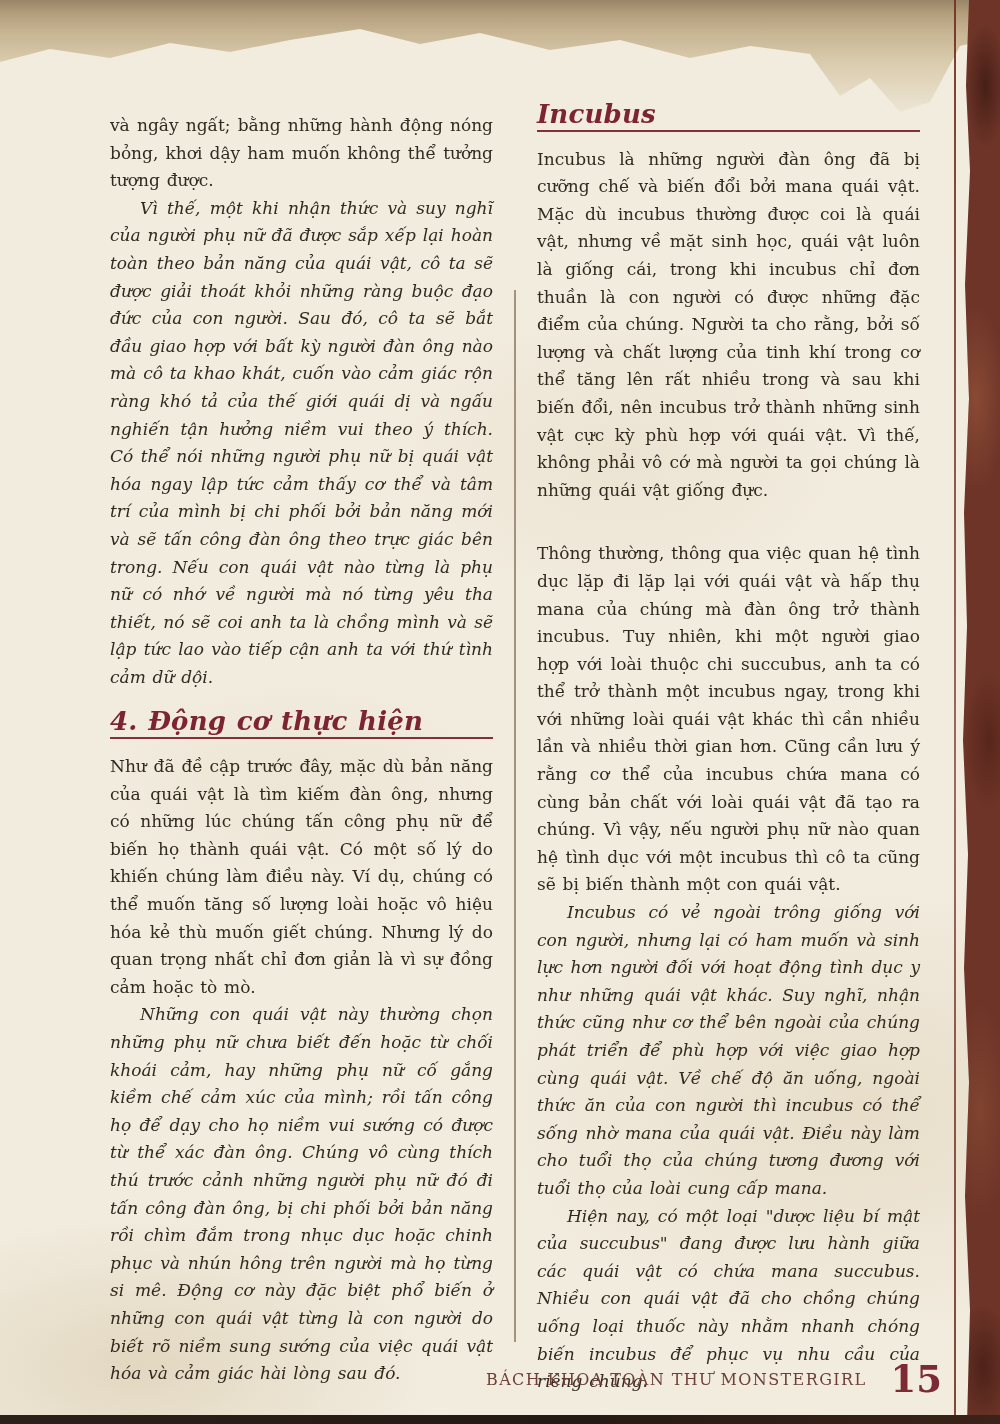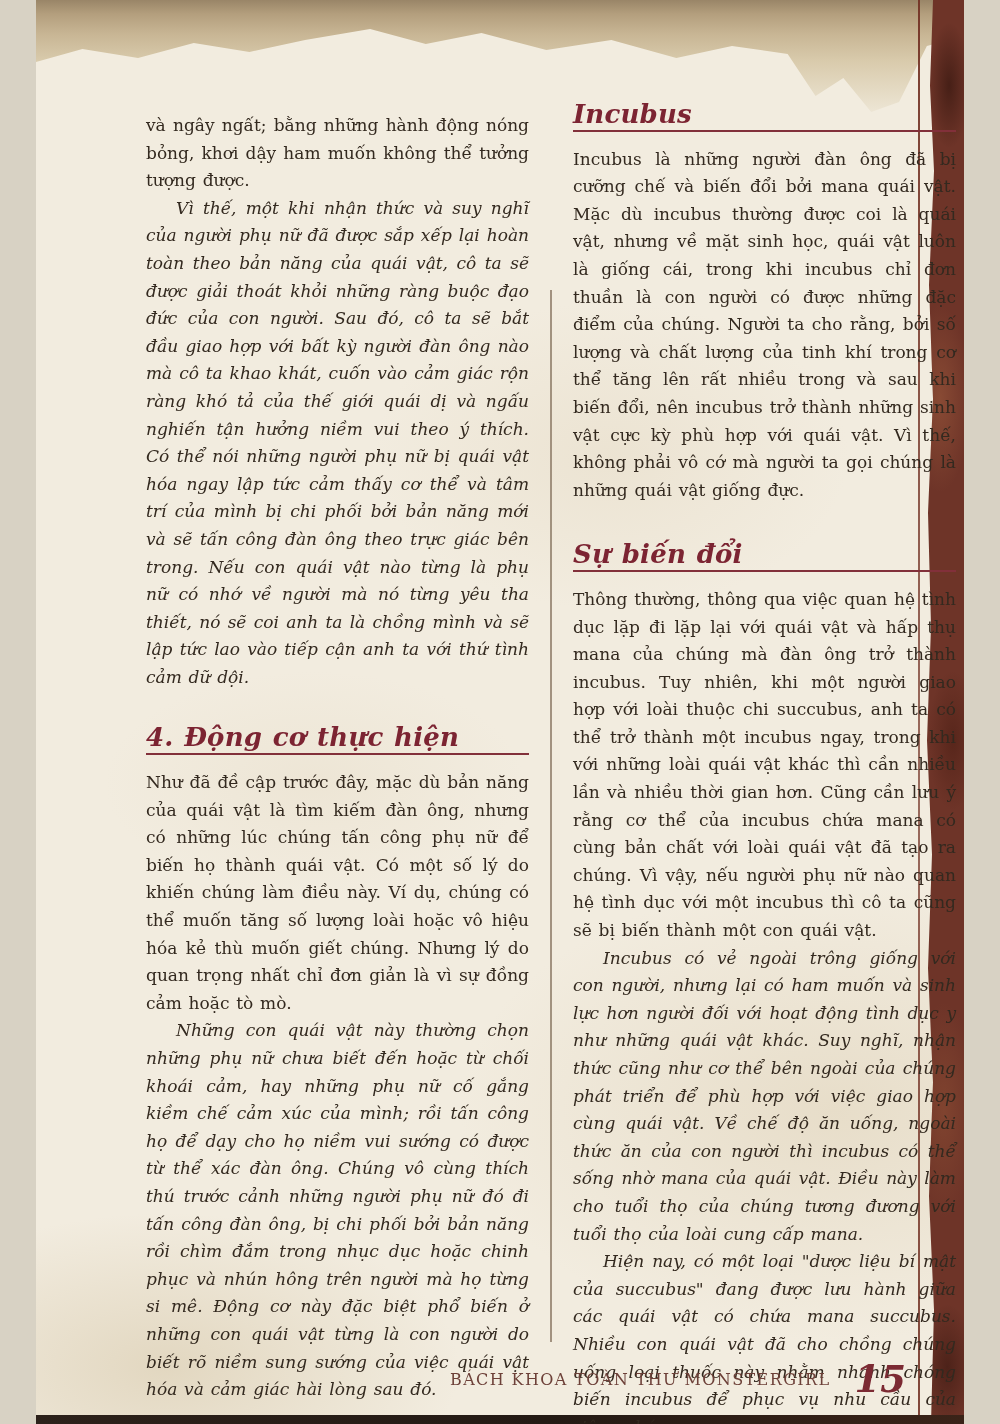--- a/index.html
+++ b/index.html
@@ -1,18 +1,18 @@
 <!DOCTYPE html>
 <html lang="vi"><head>
 <meta charset="utf-8">
 <style>
   html,body{margin:0;padding:0;background:#d8d2c4;}
   .page{
     position:relative;
-    width:928px;height:1424px;
+    width:1000px;height:1424px;
     margin:0 auto;
     overflow:hidden;
     font-family:"DejaVu Serif","Liberation Serif",serif;
     background:
       radial-gradient(ellipse 420px 220px at 14% 96%, rgba(213,198,167,.55), transparent 70%),
       radial-gradient(ellipse 520px 320px at 86% 78%, rgba(218,203,174,.45), transparent 72%),
       radial-gradient(ellipse 340px 220px at 62% 32%, rgba(224,211,186,.35), transparent 70%),
       radial-gradient(ellipse 300px 160px at 30% 55%, rgba(226,214,190,.30), transparent 70%),
       #f2ecdf;
     color:#33291f;
@@ -64,34 +64,34 @@
     padding-bottom:1px;margin-bottom:14px;
     line-height:1.1;
   }
   .section-head h2{
     margin:0;
     font-style:italic;font-weight:700;
     font-size:26px;letter-spacing:.2px;
     color:#7c2432;
     text-align:left;text-indent:0;
   }
-  .left-section{margin-top:32px;}
+  .left-section{margin-top:16px;}
   .right-section-2{margin-top:36px;}
 
   .footer{
     position:absolute;right:58px;bottom:26px;
     display:flex;align-items:center;text-align:right;
   }
   .footer .book-title{
     font-size:16px;letter-spacing:1.4px;
     color:#6d4038;font-weight:400;
   }
   .footer .page-num{
     margin-left:24px;
-    font-size:37px;font-style:italic;font-weight:600;
+    font-size:37px;font-weight:600;
     color:#7c2a33;line-height:1;
   }
 </style>
 </head>
 <body>
 
 <div class="page">
 
   <div class="stain-top"></div>
   <div class="right-rule"></div>
@@ -114,23 +114,20 @@
 
   <div class="col col-right">
     <div>
       <div class="section-head">
         <h2>Incubus</h2>
       </div>
       <p>Incubus là những người đàn ông đã bị cưỡng chế và biến đổi bởi mana quái vật. Mặc dù incubus thường được coi là quái vật, nhưng về mặt sinh học, quái vật luôn là giống cái, trong khi incubus chỉ đơn thuần là con người có được những đặc điểm của chúng. Người ta cho rằng, bởi số lượng và chất lượng của tinh khí trong cơ thể tăng lên rất nhiều trong và sau khi biến đổi, nên incubus trở thành những sinh vật cực kỳ phù hợp với quái vật. Vì thế, không phải vô cớ mà người ta gọi chúng là những quái vật giống đực.</p>
     </div>
 
     <div class="right-section-2">
-      <div class="section-head">
-        <h2>Sự biến đổi</h2>
-      </div>
       <p>Thông thường, thông qua việc quan hệ tình dục lặp đi lặp lại với quái vật và hấp thụ mana của chúng mà đàn ông trở thành incubus. Tuy nhiên, khi một người giao hợp với loài thuộc chi succubus, anh ta có thể trở thành một incubus ngay, trong khi với những loài quái vật khác thì cần nhiều lần và nhiều thời gian hơn. Cũng cần lưu ý rằng cơ thể của incubus chứa mana có cùng bản chất với loài quái vật đã tạo ra chúng. Vì vậy, nếu người phụ nữ nào quan hệ tình dục với một incubus thì cô ta cũng sẽ bị biến thành một con quái vật.</p>
       <p class="indent">Incubus có vẻ ngoài trông giống với con người, nhưng lại có ham muốn và sinh lực hơn người đối với hoạt động tình dục y như những quái vật khác. Suy nghĩ, nhận thức cũng như cơ thể bên ngoài của chúng phát triển để phù hợp với việc giao hợp cùng quái vật. Về chế độ ăn uống, ngoài thức ăn của con người thì incubus có thể sống nhờ mana của quái vật. Điều này làm cho tuổi thọ của chúng tương đương với tuổi thọ của loài cung cấp mana.</p>
       <p class="indent">Hiện nay, có một loại "dược liệu bí mật của succubus" đang được lưu hành giữa các quái vật có chứa mana succubus. Nhiều con quái vật đã cho chồng chúng uống loại thuốc này nhằm nhanh chóng biến incubus để phục vụ nhu cầu của riêng chúng.</p>
     </div>
   </div>
 
   <div class="footer">
     <span class="book-title">BÁCH KHOA TOÀN THƯ MONSTERGIRL</span>
     <span class="page-num">15</span>
   </div>

